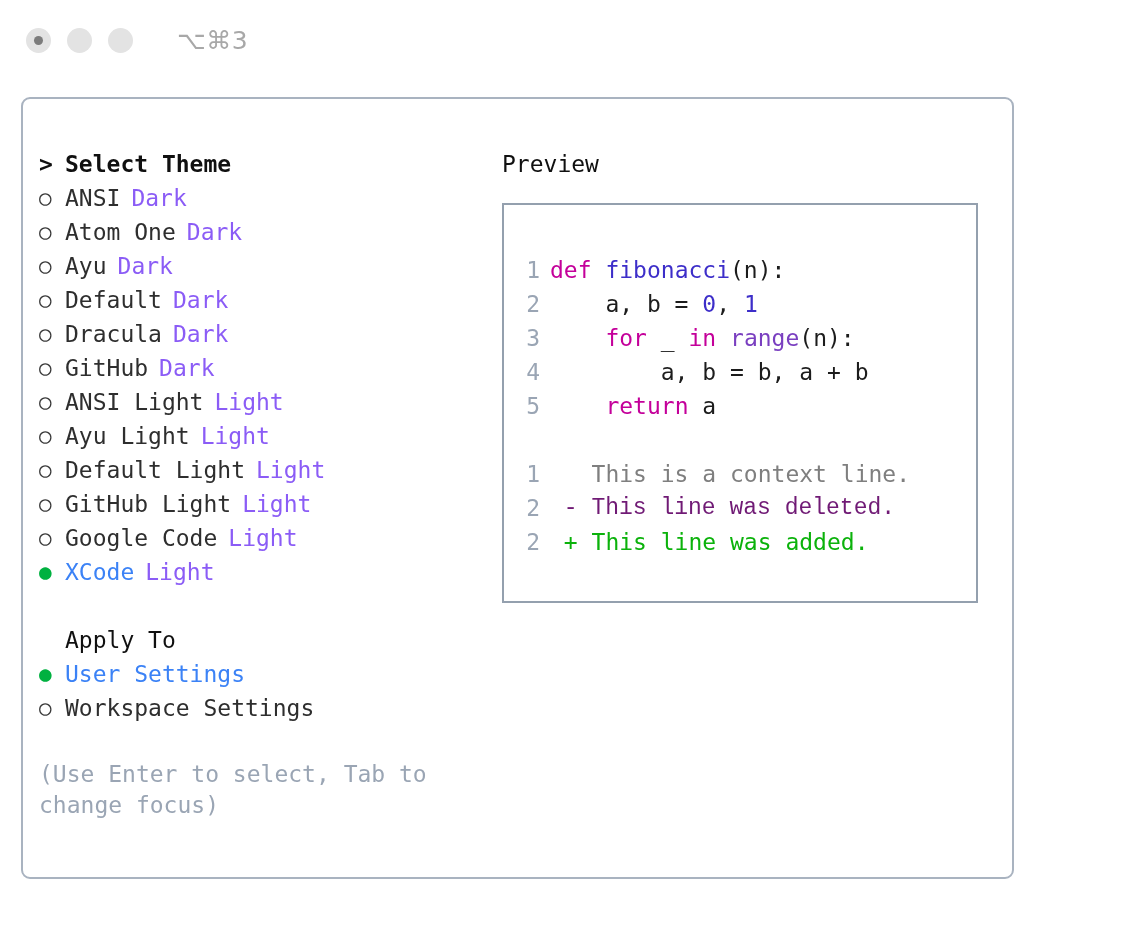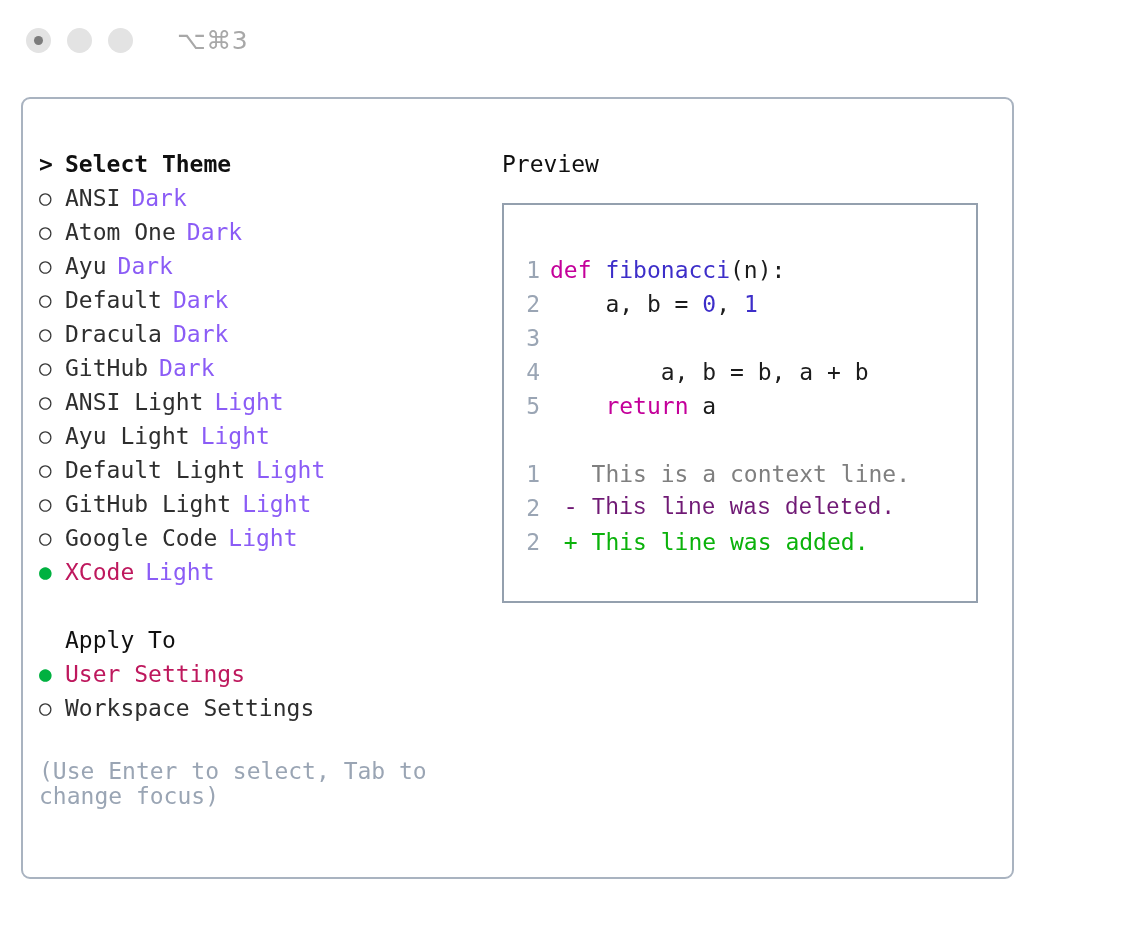--- a/index.html
+++ b/index.html
@@ -119,21 +119,21 @@
     text-align: left;
   }
   .bullet.sel {
     color: #00b140;
   }
 
   .label {
     color: #2e2e2e;
   }
   .label.sel {
-    color: #be185d;
+    color: #3b82f6;
   }
   .meta {
     color: #8b5cf6;
     margin-left: 11px;
     text-align: right;
   }
 
   .spacer-sm { height: 34px; }
 
   .section-title {
@@ -143,21 +143,21 @@
     font-size: 23px;
     font-weight: normal;
     color: #101010;
     padding-left: 26px;
     box-sizing: border-box;
   }
 
   .hint {
     margin-top: 34px;
     font-size: 23px;
-    line-height: 25px;
+    line-height: 31px;
     color: #9aa5b4;
     width: 400px;
   }
 
   
   .right-col {
     position: absolute;
     left: 479px;
     top: 48px;
     width: 480px;
@@ -320,21 +320,21 @@
         <div class="hint">(Use Enter to select, Tab to change focus)</div>
       </div>
 
       <div class="right-col">
         <div class="preview-title">Preview</div>
 
         <div class="preview-box">
           <div id="code-block">
               <div class="code-line"><span class="ln">1</span><span class="code-body"><span class="tok-kw">def </span><span class="tok-fn">fibonacci</span><span class="tok-txt">(n):</span></span></div>
               <div class="code-line"><span class="ln">2</span><span class="code-body"><span class="tok-txt">    a, b = </span><span class="tok-num">0</span><span class="tok-txt">, </span><span class="tok-num">1</span></span></div>
-              <div class="code-line"><span class="ln">3</span></div>
+              <div class="code-line"><span class="ln">3</span><span class="code-body"><span class="tok-txt">    </span><span class="tok-kw">for</span><span class="tok-txt"> _ </span><span class="tok-kw">in</span><span class="tok-txt"> </span><span class="tok-bn">range</span><span class="tok-txt">(n):</span></span></div>
               <div class="code-line"><span class="ln">4</span><span class="code-body"><span class="tok-txt">        a, b = b, a + b</span></span></div>
               <div class="code-line"><span class="ln">5</span><span class="code-body"><span class="tok-txt">    </span><span class="tok-kw">return</span><span class="tok-txt"> a</span></span></div>
             </div>
           <div class="diff-gap"></div>
           <div id="diff-block">
               <div class="code-line"><span class="ln">1</span><span class="code-body diff-ctx">   This is a context line.</span></div>
               <div class="code-line"><span class="ln">2</span><span class="code-body diff-del"> - This line was deleted.</span></div>
               <div class="code-line"><span class="ln">2</span><span class="code-body diff-add"> + This line was added.</span></div>
             </div>
         </div>

